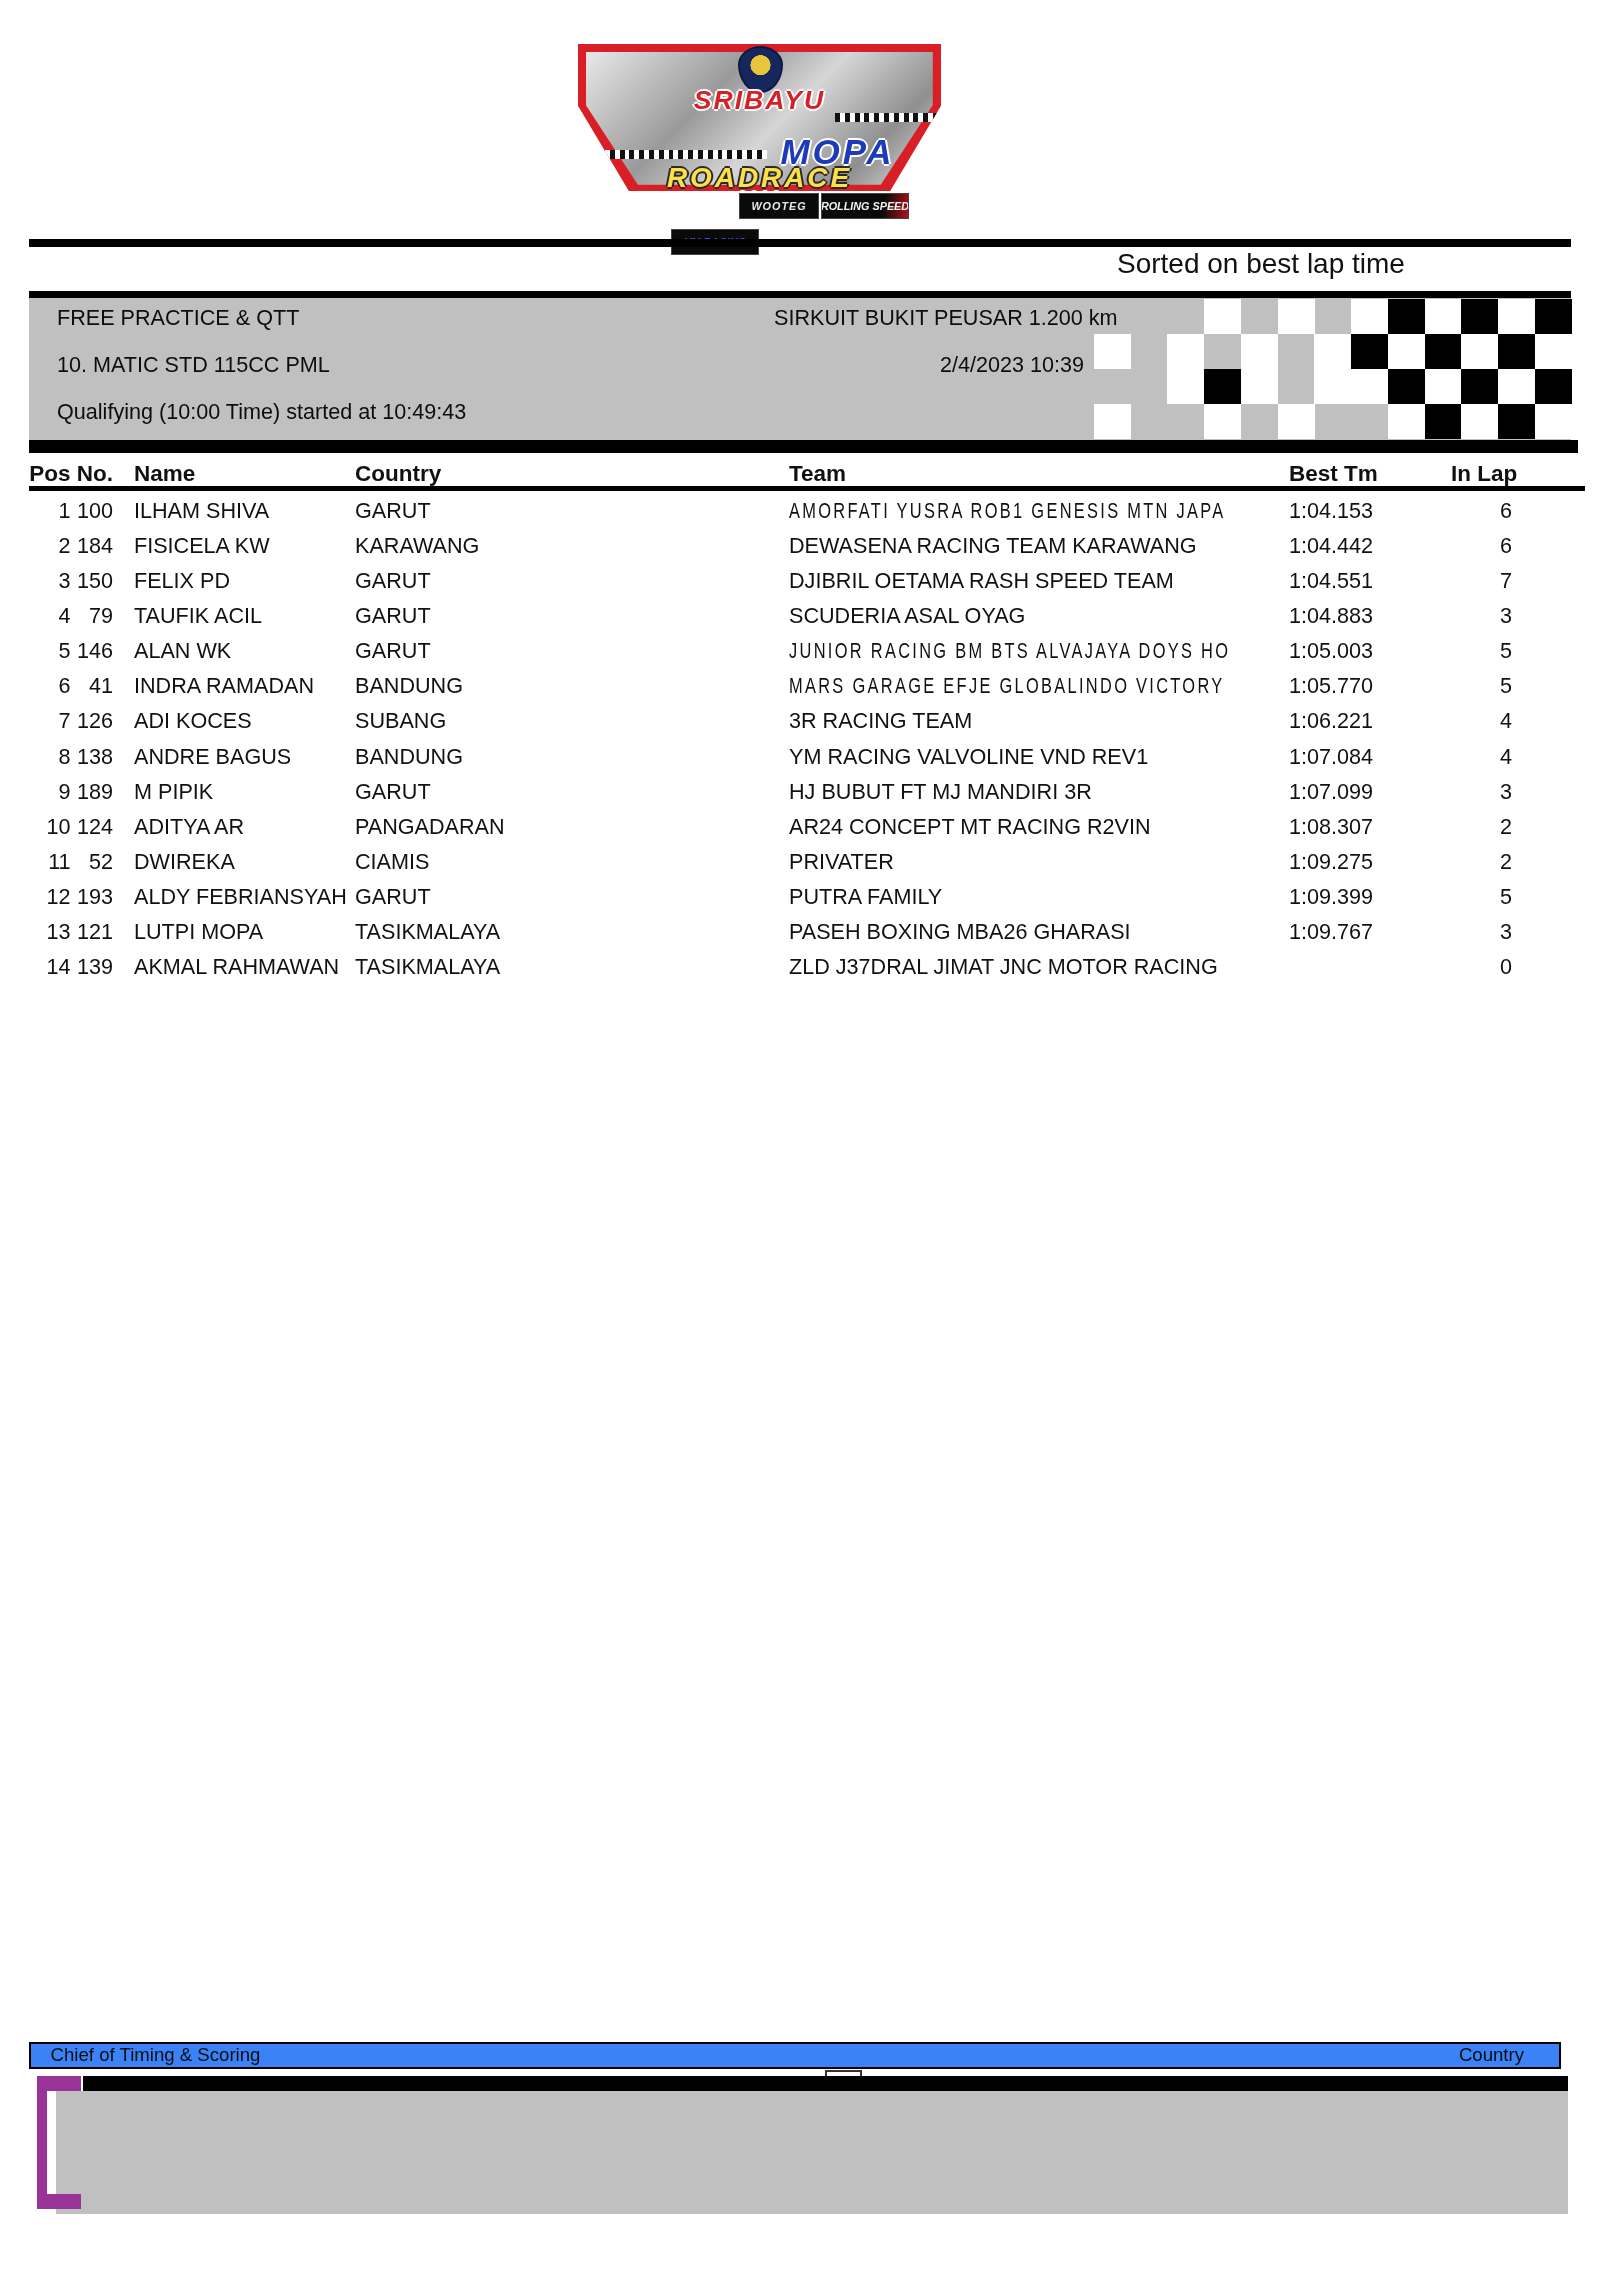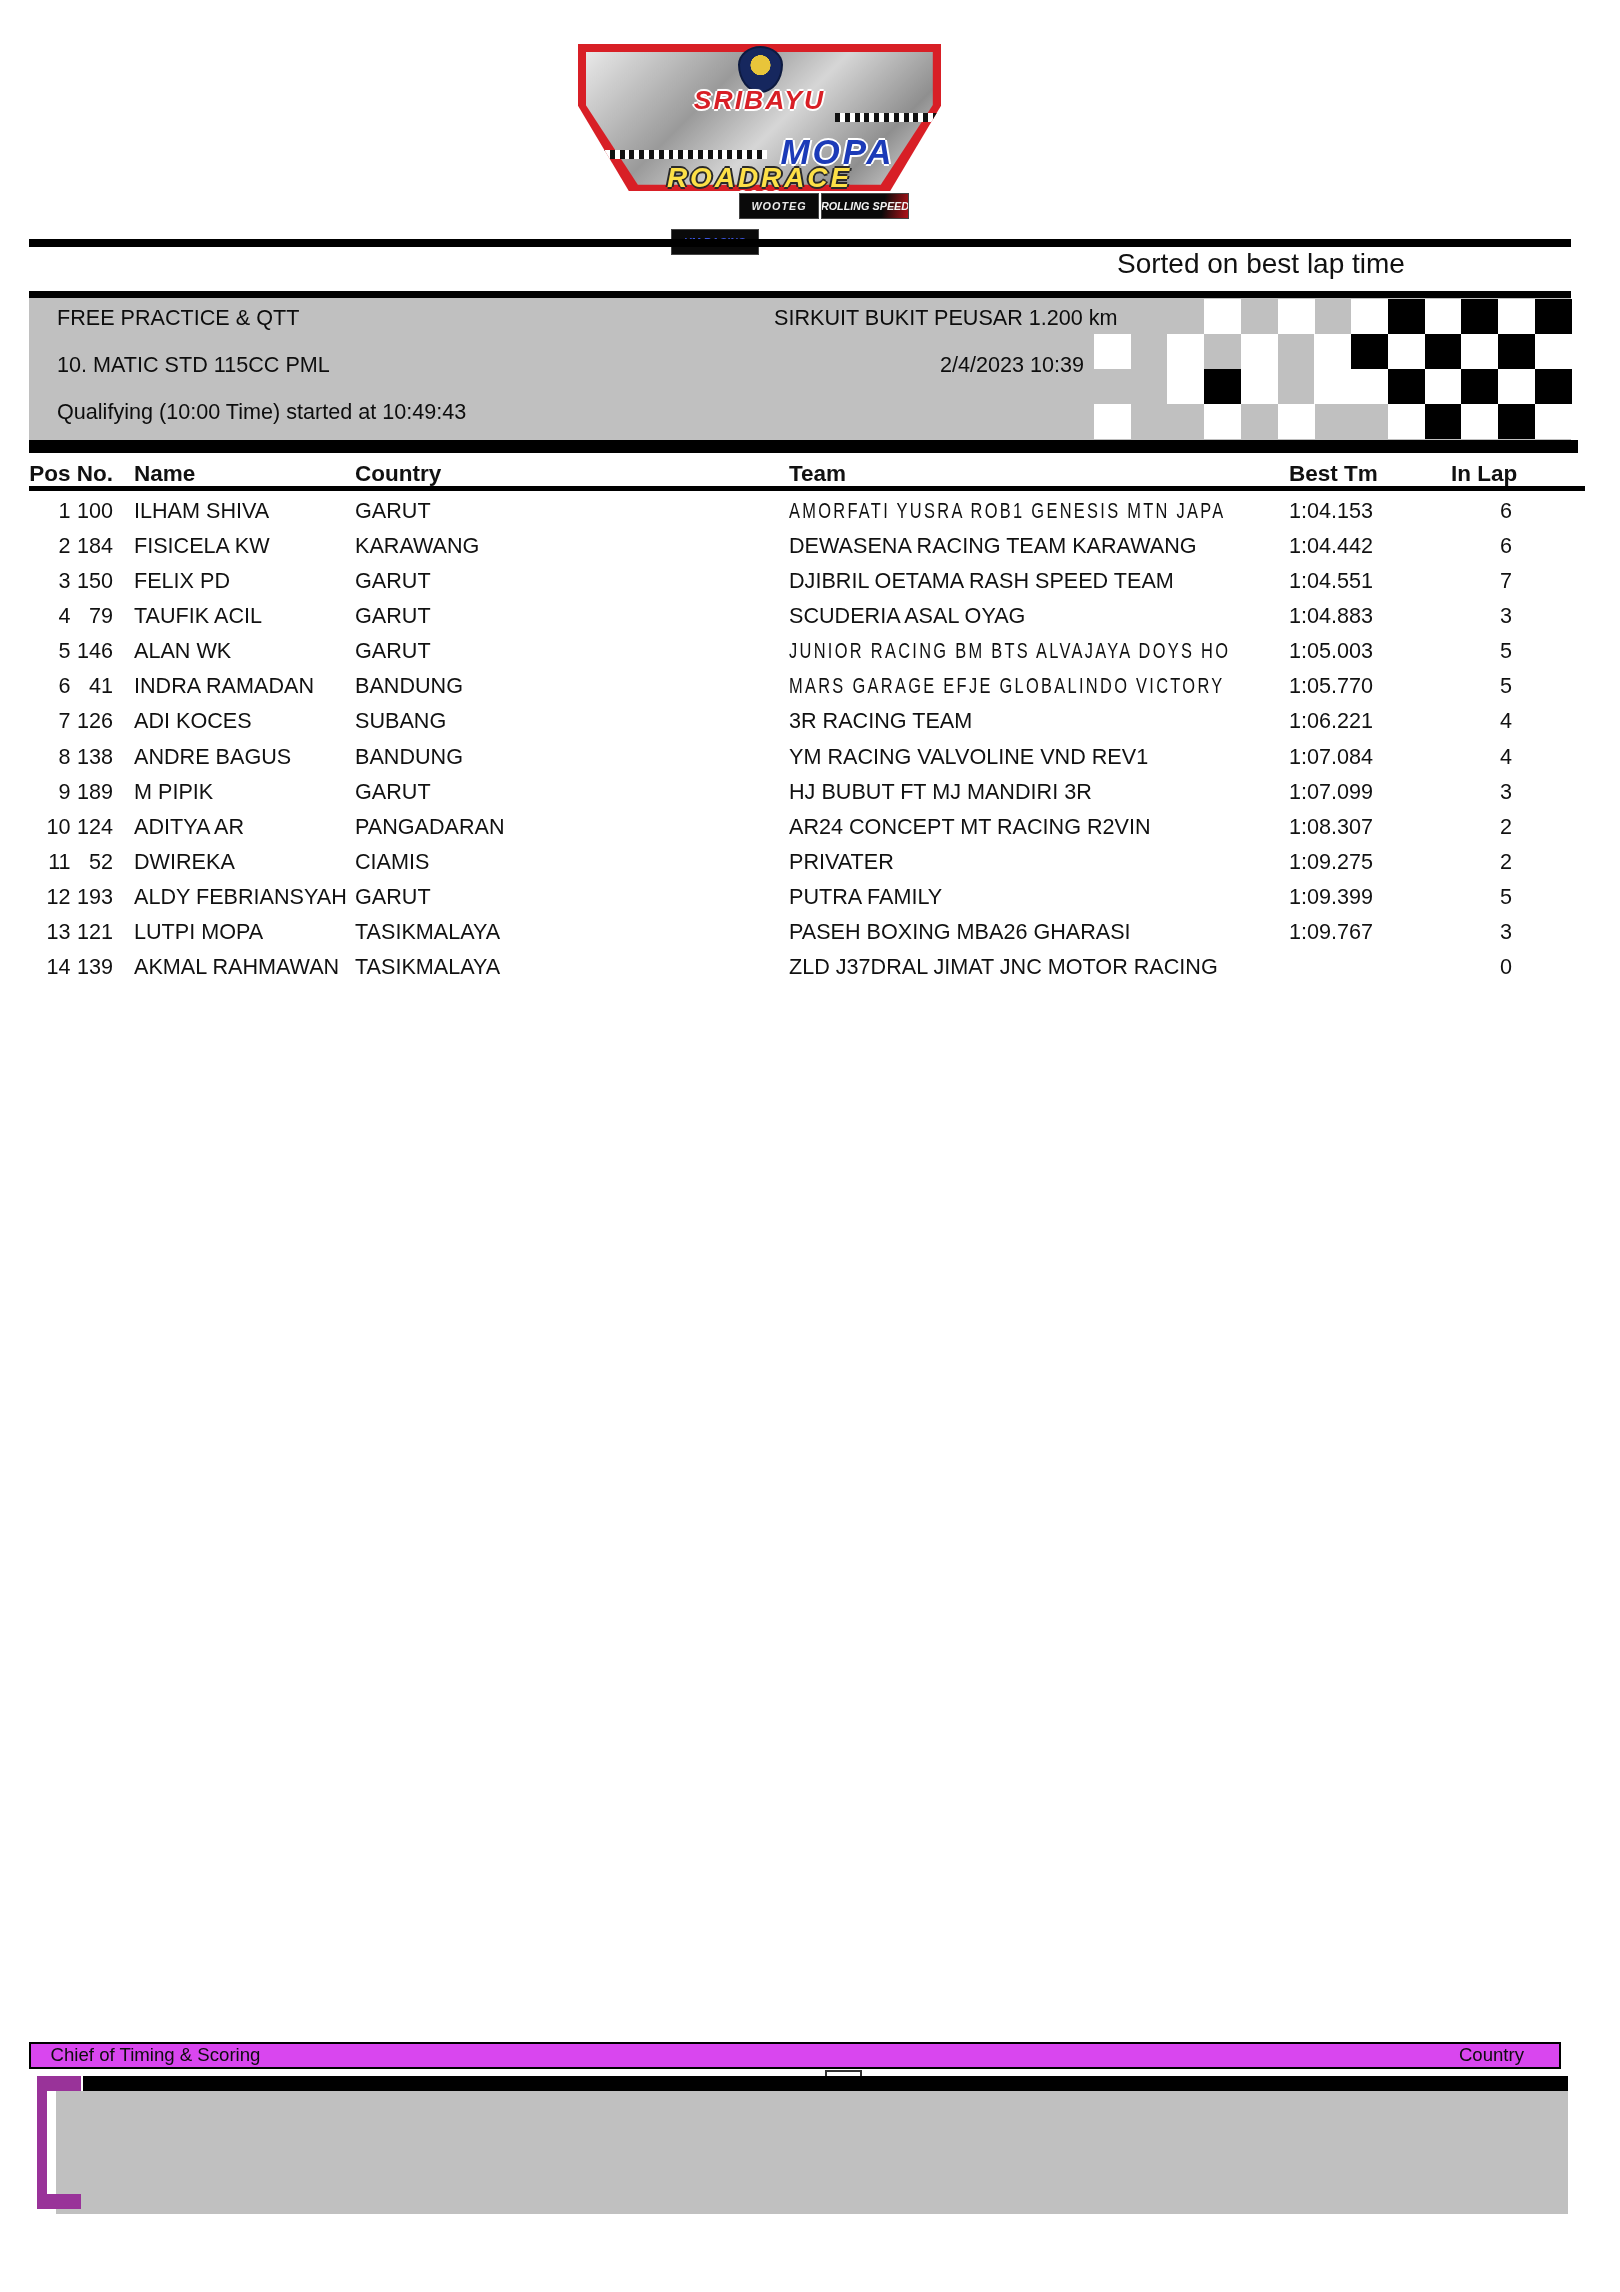--- a/index.html
+++ b/index.html
@@ -58,21 +58,21 @@
   .c-pos{left:19.6px;width:51px;text-align:right;}
   .c-no{left:59px;width:54px;text-align:right;}
   .c-name{left:134px;}
   .c-country{left:355px;}
   .c-team{left:789px;width:453px;overflow:hidden;}
   .c-best{left:1289px;}
   .c-lap{left:1451px;width:61px;text-align:right;}
   .cond span{display:inline-block;letter-spacing:0.14em;transform:scaleX(0.76);transform-origin:0 50%;}
 
   
-  #footer-bar{left:29px;top:2042px;width:1532px;height:26.5px;background:#d946ef;
+  #footer-bar{left:29px;top:2042px;width:1532px;height:26.5px;background:#3b82f6;
               border:2px solid #000;box-sizing:border-box;
               display:flex;align-items:center;justify-content:space-between;
               font-size:18.6px;color:#0d0d0d;}
   #footer-bar .fl{padding-left:19.6px;} #footer-bar .fr{padding-right:35px;}
   #chk{left:825px;top:2070px;width:37px;height:10.8px;background:#fff;border:2px solid #333;box-sizing:border-box;}
   #bot-black{left:83px;top:2076px;width:1485px;height:14.7px;background:#000;}
   #bot-gray{left:56px;top:2091px;width:1512px;height:123px;background:#c0c0c0;}
   .purple{background:#993399;}
   #pu-top{left:37px;top:2076px;width:44px;height:14.7px;}
   #pu-stem{left:37px;top:2076px;width:9.8px;height:132px;}

